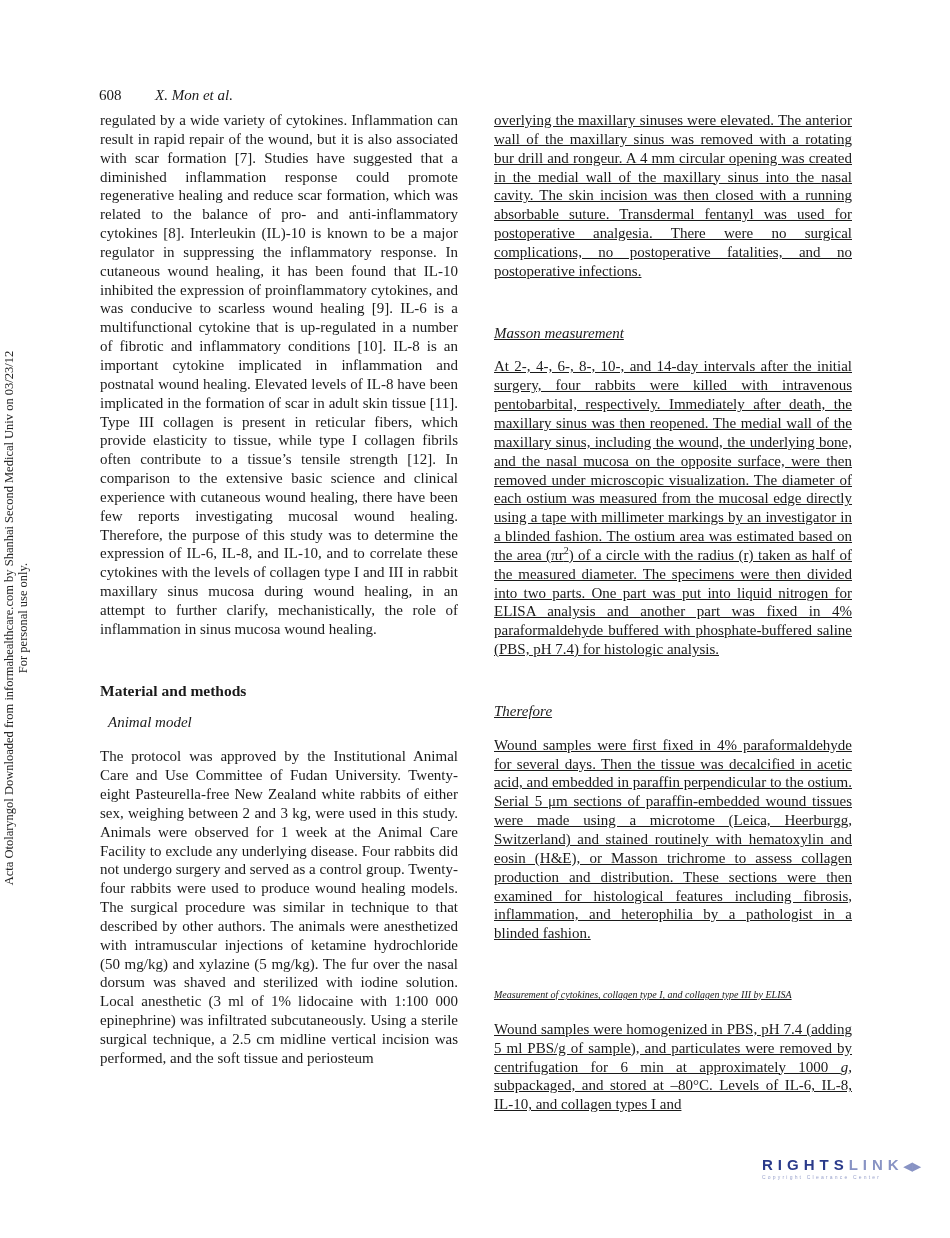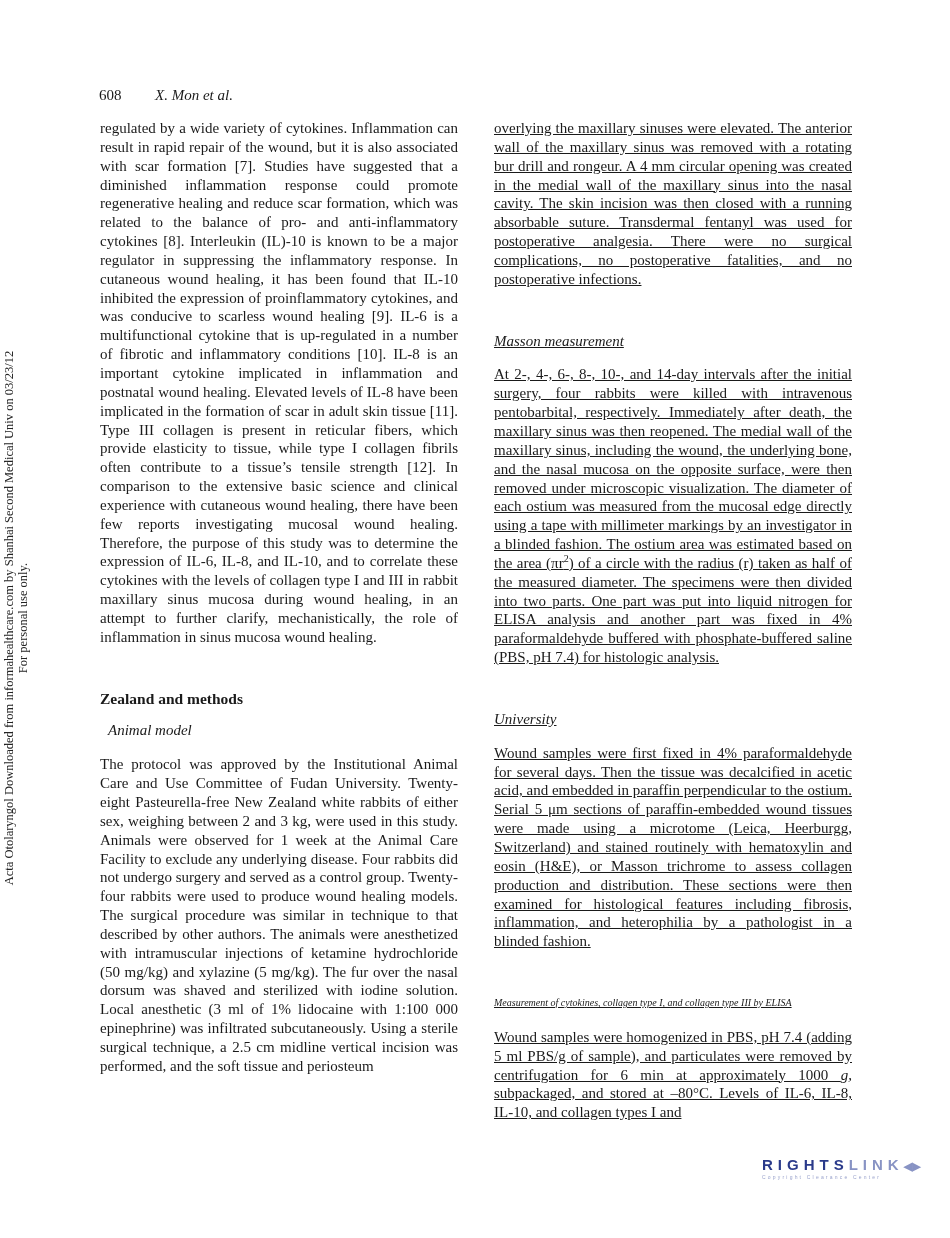--- a/index.html
+++ b/index.html
@@ -1,21 +1,21 @@
 <!DOCTYPE html>
 <html><head>
   <meta charset="utf-8">
   <style>
     html, body { margin: 0; padding: 0; background: #ffffff; }
     body { width: 950px; height: 1238px; position: relative; overflow: hidden;
            font-family: "Liberation Serif", "DejaVu Serif", serif; color: #1a1a1a; }
     .running-head { position: absolute; left: 99px; top: 87px; font-size: 15px; }
     .running-head .pg { display: inline-block; width: 56px; }
     .running-head .auth { font-style: italic; }
-    .col { position: absolute; top: 119px; width: 358px; font-size: 15px; line-height: 18.85px; }
+    .col { position: absolute; top: 111px; width: 358px; font-size: 15px; line-height: 18.85px; }
     .col.left { left: 100px; }
     .col.right { left: 494px; text-decoration: underline; }
     .col p { margin: 0; text-align: justify; hyphens: none; }
     .sec { font-weight: bold; font-size: 15.5px; margin: 0; }
     .sub { font-style: italic; margin: 0; }
     .side-note { position: absolute; left: 2px; top: 348px; width: 540px; height: 36px;
                  transform-origin: 0 0; transform: translate(0, 540px) rotate(-90deg);
                  font-family: "Liberation Serif", serif; font-size: 12.5px; line-height: 14px;
                  color: #222; text-align: center; }
     .logo { position: absolute; left: 762px; top: 1156px; width: 175px; }
@@ -33,35 +33,35 @@
 </div>
 
 <div class="side-note">
   <div>Acta Otolaryngol Downloaded from informahealthcare.com by Shanhai Second Medical Univ on 03/23/12</div>
   <div>For personal use only.</div>
 </div>
 
 <div class="col left">
   <p>regulated by a wide variety of cytokines. Inflammation can result in rapid repair of the wound, but it is also associated with scar formation [7]. Studies have suggested that a diminished inflammation response could promote regenerative healing and reduce scar formation, which was related to the balance of pro- and anti-inflammatory cytokines [8]. Interleukin (IL)-10 is known to be a major regulator in suppressing the inflammatory response. In cutaneous wound healing, it has been found that IL-10 inhibited the expression of proinflammatory cytokines, and was conducive to scarless wound healing [9]. IL-6 is a multifunctional cytokine that is up-regulated in a number of fibrotic and inflammatory conditions [10]. IL-8 is an important cytokine implicated in inflammation and postnatal wound healing. Elevated levels of IL-8 have been implicated in the formation of scar in adult skin tissue [11]. Type III collagen is present in reticular fibers, which provide elasticity to tissue, while type I collagen fibrils often contribute to a tissue’s tensile strength [12]. In comparison to the extensive basic science and clinical experience with cutaneous wound healing, there have been few reports investigating mucosal wound healing. Therefore, the purpose of this study was to determine the expression of IL-6, IL-8, and IL-10, and to correlate these cytokines with the levels of collagen type I and III in rabbit maxillary sinus mucosa during wound healing, in an attempt to further clarify, mechanistically, the role of inflammation in sinus mucosa wound healing.</p>
   <div style="height:43px"></div>
-  <h2 class="sec">Zealand and methods</h2>
+  <h2 class="sec">Material and methods</h2>
   <div style="height:13px"></div>
   <h3 class="sub" style="font-weight:normal;font-size:15px;margin-left:8px;">Animal model</h3>
   <div style="height:15px"></div>
   <p>The protocol was approved by the Institutional Animal Care and Use Committee of Fudan University. Twenty-eight Pasteurella-free New Zealand white rabbits of either sex, weighing between 2 and 3 kg, were used in this study. Animals were observed for 1 week at the Animal Care Facility to exclude any underlying disease. Four rabbits did not undergo surgery and served as a control group. Twenty-four rabbits were used to produce wound healing models. The surgical procedure was similar in technique to that described by other authors. The animals were anesthetized with intramuscular injections of ketamine hydrochloride (50 mg/kg) and xylazine (5 mg/kg). The fur over the nasal dorsum was shaved and sterilized with iodine solution. Local anesthetic (3 ml of 1% lidocaine with 1:100 000 epinephrine) was infiltrated subcutaneously. Using a sterile surgical technique, a 2.5 cm midline vertical incision was performed, and the soft tissue and periosteum</p>
 </div>
 
 <div class="col right">
   <p>overlying the maxillary sinuses were elevated. The anterior wall of the maxillary sinus was removed with a rotating bur drill and rongeur. A 4 mm circular opening was created in the medial wall of the maxillary sinus into the nasal cavity. The skin incision was then closed with a running absorbable suture. Transdermal fentanyl was used for postoperative analgesia. There were no surgical complications, no postoperative fatalities, and no postoperative infections.</p>
   <div style="height:43px"></div>
   <h3 class="sub" style="font-weight:normal;font-size:15px;">Masson measurement</h3>
   <div style="height:15px"></div>
   <p><span>At 2-, 4-, 6-, 8-, 10-, and 14-day intervals after the initial surgery, four rabbits were killed with intravenous pentobarbital, respectively. Immediately after death, the maxillary sinus was then reopened. The medial wall of the maxillary sinus, including the wound, the underlying bone, and the nasal mucosa on the opposite surface, were then removed under microscopic visualization. The diameter of each ostium was measured from the mucosal edge directly using a tape with millimeter markings by an investigator in a blinded fashion. The ostium area was estimated based on the area (πr</span><sup style="font-size:10px;line-height:0;">2</sup><span>) of a circle with the radius (r) taken as half of the measured diameter. The specimens were then divided into two parts. One part was put into liquid nitrogen for ELISA analysis and another part was fixed in 4% paraformaldehyde buffered with phosphate-buffered saline (PBS, pH 7.4) for histologic analysis.</span></p>
   <div style="height:43px"></div>
-  <h3 class="sub" style="font-weight:normal;font-size:15px;">University</h3>
+  <h3 class="sub" style="font-weight:normal;font-size:15px;">Therefore</h3>
   <div style="height:15px"></div>
   <p>Wound samples were first fixed in 4% paraformaldehyde for several days. Then the tissue was decalcified in acetic acid, and embedded in paraffin perpendicular to the ostium. Serial 5 μm sections of paraffin-embedded wound tissues were made using a microtome (Leica, Heerburgg, Switzerland) and stained routinely with hematoxylin and eosin (H&amp;E), or Masson trichrome to assess collagen production and distribution. These sections were then examined for histological features including fibrosis, inflammation, and heterophilia by a pathologist in a blinded fashion.</p>
   <div style="height:43px"></div>
   <h3 class="sub" style="font-weight:normal;font-size:10px;">Measurement of cytokines, collagen type I, and collagen type III by ELISA</h3>
   <div style="height:15px"></div>
   <p><span>Wound samples were homogenized in PBS, pH 7.4 (adding 5 ml PBS/g of sample), and particulates were removed by centrifugation for 6 min at approximately 1000 </span><i>g</i><span>, subpackaged, and stored at –80°C. Levels of IL-6, IL-8, IL-10, and collagen types I and</span></p>
 </div>
 
 <div class="logo">
   <div class="main"><span>RIGHTS</span><span class="lnk">LINK</span><span class="lnk" style="letter-spacing:0;font-size:11px;">◀▶</span></div>

